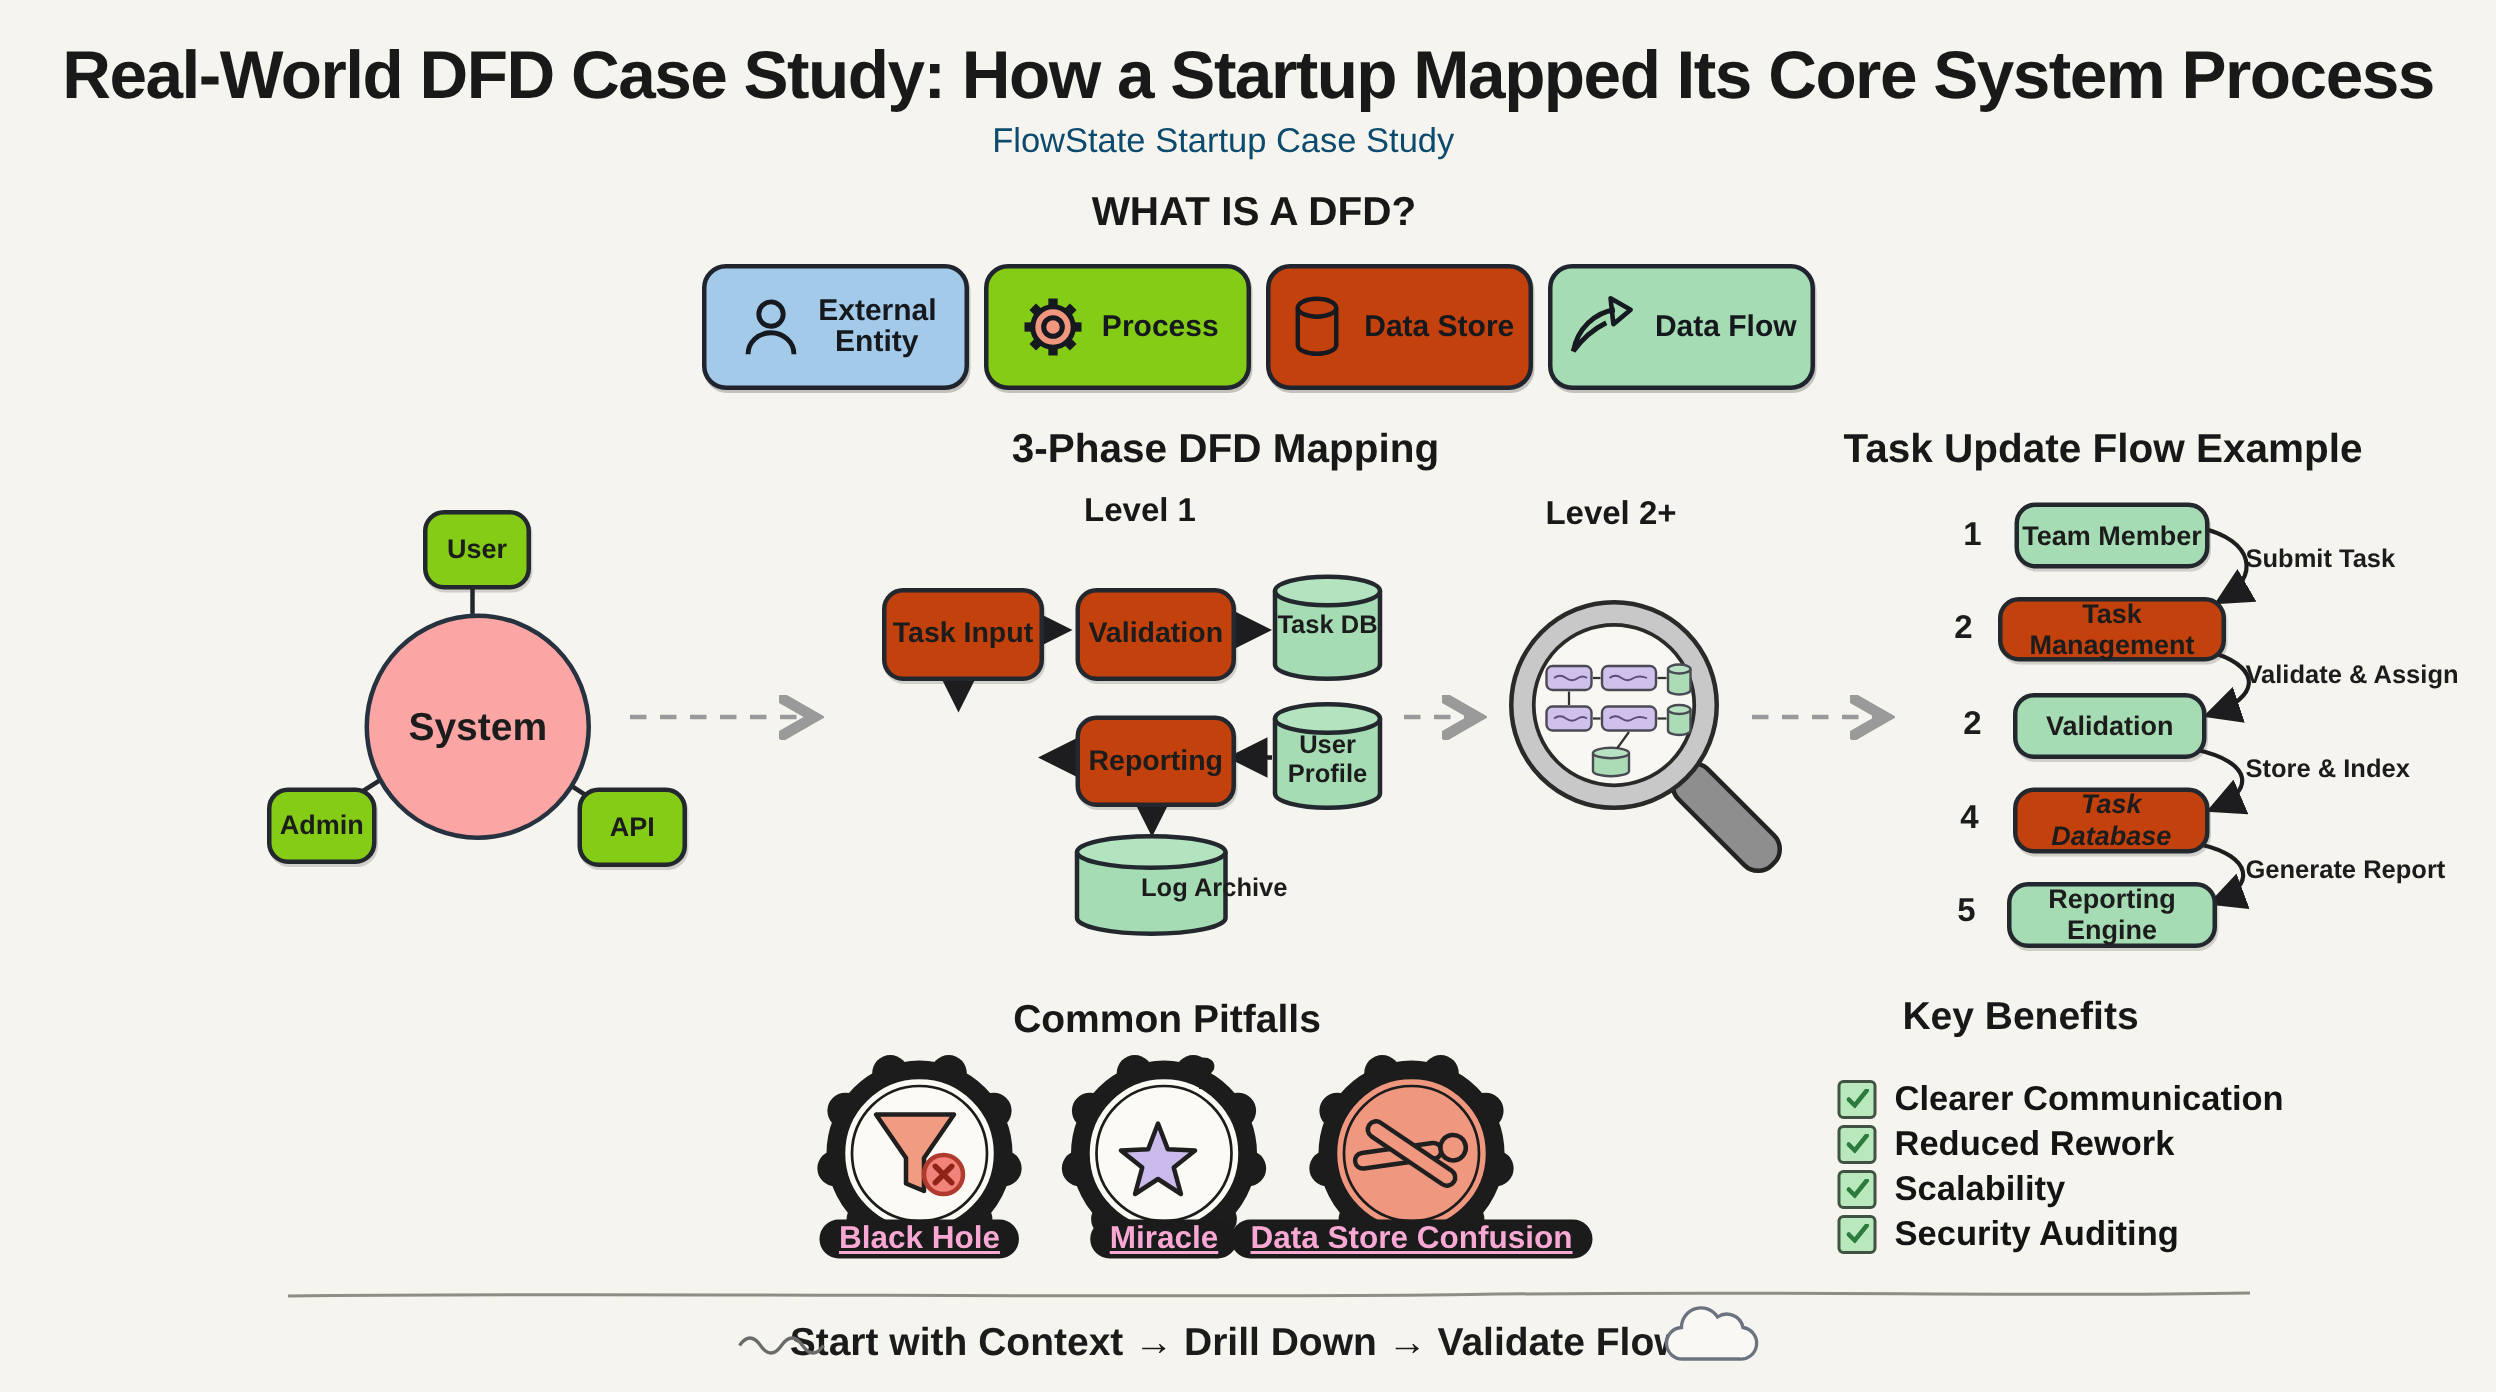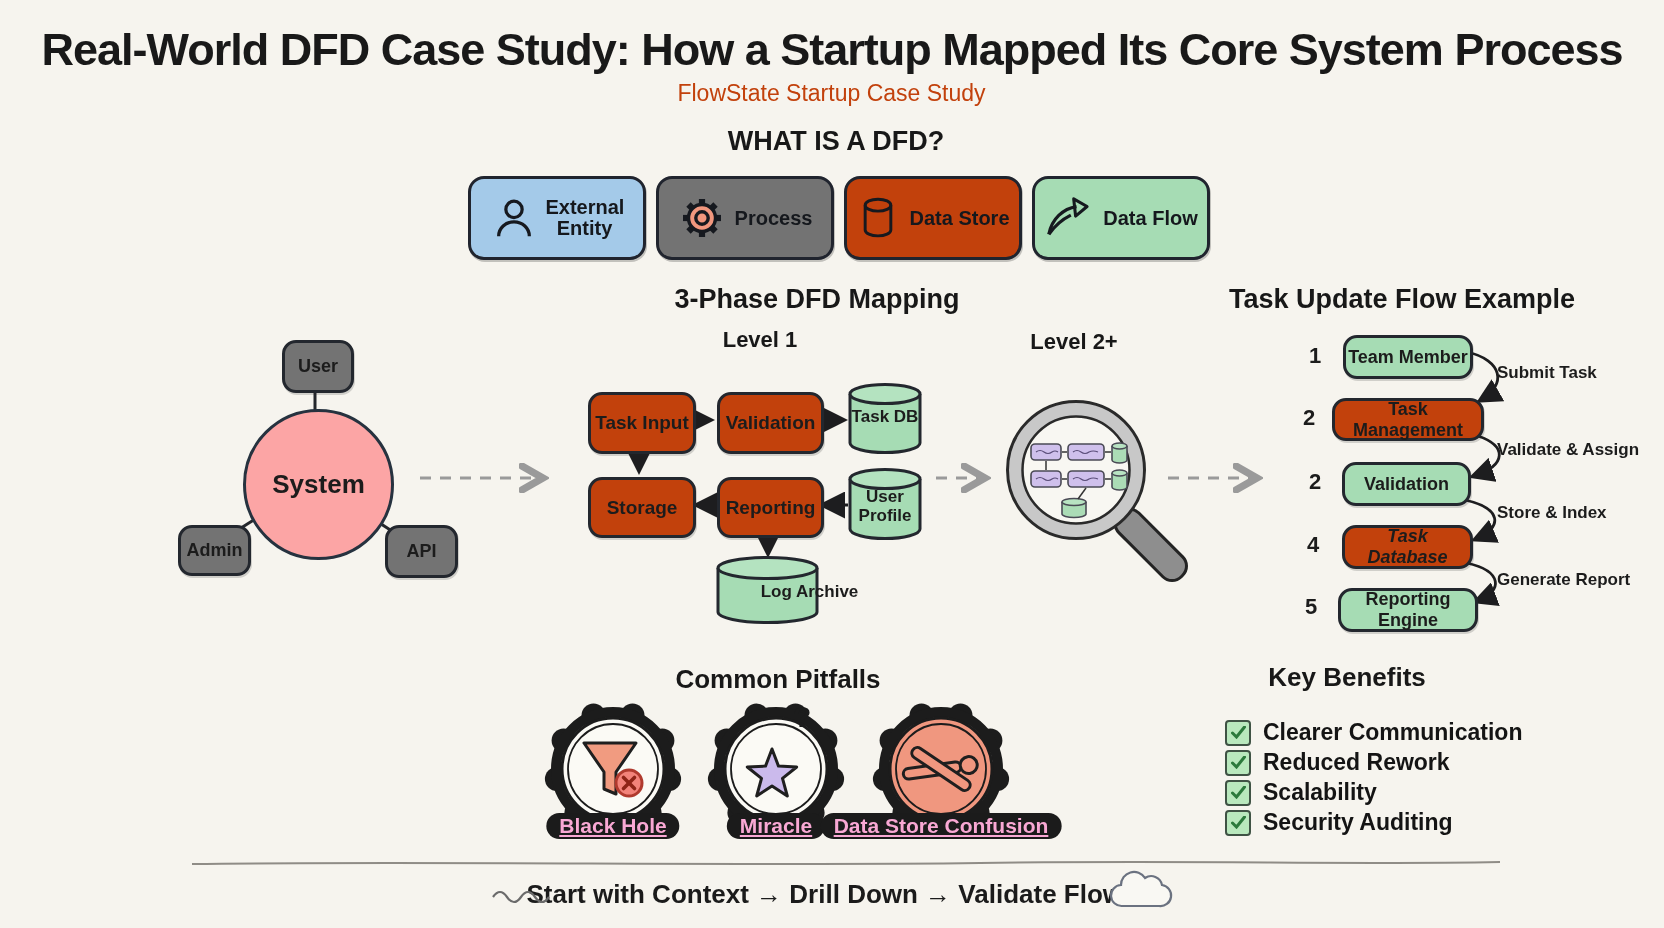--- a/index.html
+++ b/index.html
@@ -3,39 +3,39 @@
 <meta charset="utf-8">
 <style>
   html,body{margin:0;padding:0;background:#e8e6e0;}
   #canvas{
     position:relative;width:1664px;height:928px;background:#f6f4ee;
     font-family:"Liberation Sans",sans-serif;color:#1c1c1c;overflow:hidden;
   }
   .abs{position:absolute;}
   .ctr{display:flex;align-items:center;justify-content:center;text-align:center;}
   #title{top:24px;left:0;width:1664px;font-size:45px;font-weight:700;letter-spacing:-1px;color:#191919;}
-  #subtitle{top:80px;left:0;width:1631px;font-size:23px;font-weight:400;color:#c2410c;padding-left:16px;}
+  #subtitle{top:80px;left:0;width:1631px;font-size:23px;font-weight:400;color:#0c4a6e;}
   .sec-head{font-weight:700;color:#181818;}
   #legend-head{top:126px;left:436px;width:800px;font-size:27px;}
   #mapping-head{top:284px;left:617px;width:400px;font-size:27px;}
   #taskflow-head{top:284px;left:1202px;width:400px;font-size:27px;}
   #level1-label{top:327px;left:660px;width:200px;font-size:22px;}
   #level2-label{top:329px;left:974px;width:200px;font-size:22px;}
   #pitfalls-head{top:664px;left:578px;width:400px;font-size:26px;}
   #benefits-head{top:662px;left:1147px;width:400px;font-size:26px;}
   #footer-text{top:879px;left:0;width:1664px;font-size:26px;font-weight:700;color:#1b1b1b;}
 
   .legend-box{top:176px;height:78px;width:172px;border:3px solid #20242e;border-radius:16px;
     display:flex;align-items:center;justify-content:center;gap:9px;z-index:2;
     box-shadow:1px 2px 0 rgba(40,40,40,.25);}
   .legend-label{font-size:20px;font-weight:700;line-height:1.05;color:#15181d;}
 
   .node{border:3px solid #23272e;border-radius:14px;font-weight:700;z-index:2;
     box-shadow:1px 2px 0 rgba(40,40,40,.18);}
-  .salmon{background:#737373;} .blue{background:#a4cae9;}
+  .salmon{background:#84cc16;} .blue{background:#a4cae9;}
   .purple{background:#c2410c;} .green{background:#a6dcb4;}
 
   .ctx-node{font-size:18px;}
   #system-circle{left:243px;top:409px;width:145px;height:145px;border-radius:50%;
     background:#fca5a5;border:3.5px solid #26323f;font-size:26px;font-weight:700;z-index:2;}
   .l1-node{font-size:19px;}
   .cyl-label{font-size:17px;font-weight:700;z-index:3;line-height:1.1;}
 
   .tf-num{font-size:22px;font-weight:700;width:26px;z-index:2;}
   .tf-node{font-size:18px;z-index:2;}
@@ -206,21 +206,20 @@
     <span class="legend-label">Data Flow</span>
   </div>
 
   <div class="abs ctr node salmon ctx-node" style="left:282px;top:340px;width:66px;height:47px;">User</div>
   <div class="abs ctr" id="system-circle">System</div>
   <div class="abs ctr node salmon ctx-node" style="left:178px;top:525px;width:67px;height:45px;">Admin</div>
   <div class="abs ctr node salmon ctx-node" style="left:385px;top:525px;width:67px;height:47px;">API</div>
 
   <div class="abs ctr node purple l1-node" style="left:588px;top:392px;width:102px;height:56px;">Task Input</div>
   <div class="abs ctr node purple l1-node" style="left:717px;top:392px;width:101px;height:56px;">Validation</div>
-  <div class="abs ctr node purple l1-node" style="left:588px;top:477px;width:102px;height:55px;">Storage</div>
   <div class="abs ctr node purple l1-node" style="left:717px;top:477px;width:101px;height:55px;">Reporting</div>
   <div class="abs ctr cyl-label" style="left:846px;top:408px;width:78px;">Task DB</div>
   <div class="abs ctr cyl-label" style="left:846px;top:488px;width:78px;">User Profile</div>
   <div class="abs ctr cyl-label" style="left:758px;top:583px;width:103px;">Log Archive</div>
 
   <div class="abs ctr tf-num" style="left:1302px;top:343px;">1</div>
   <div class="abs ctr node green tf-node" style="left:1343px;top:335px;width:124px;height:38px;">Team Member</div>
   <div class="abs ctr tf-num" style="left:1296px;top:405px;">2</div>
   <div class="abs ctr node purple tf-node" style="left:1332px;top:398px;width:146px;height:37px;">Task Management</div>
   <div class="abs ctr tf-num" style="left:1302px;top:469px;">2</div>

